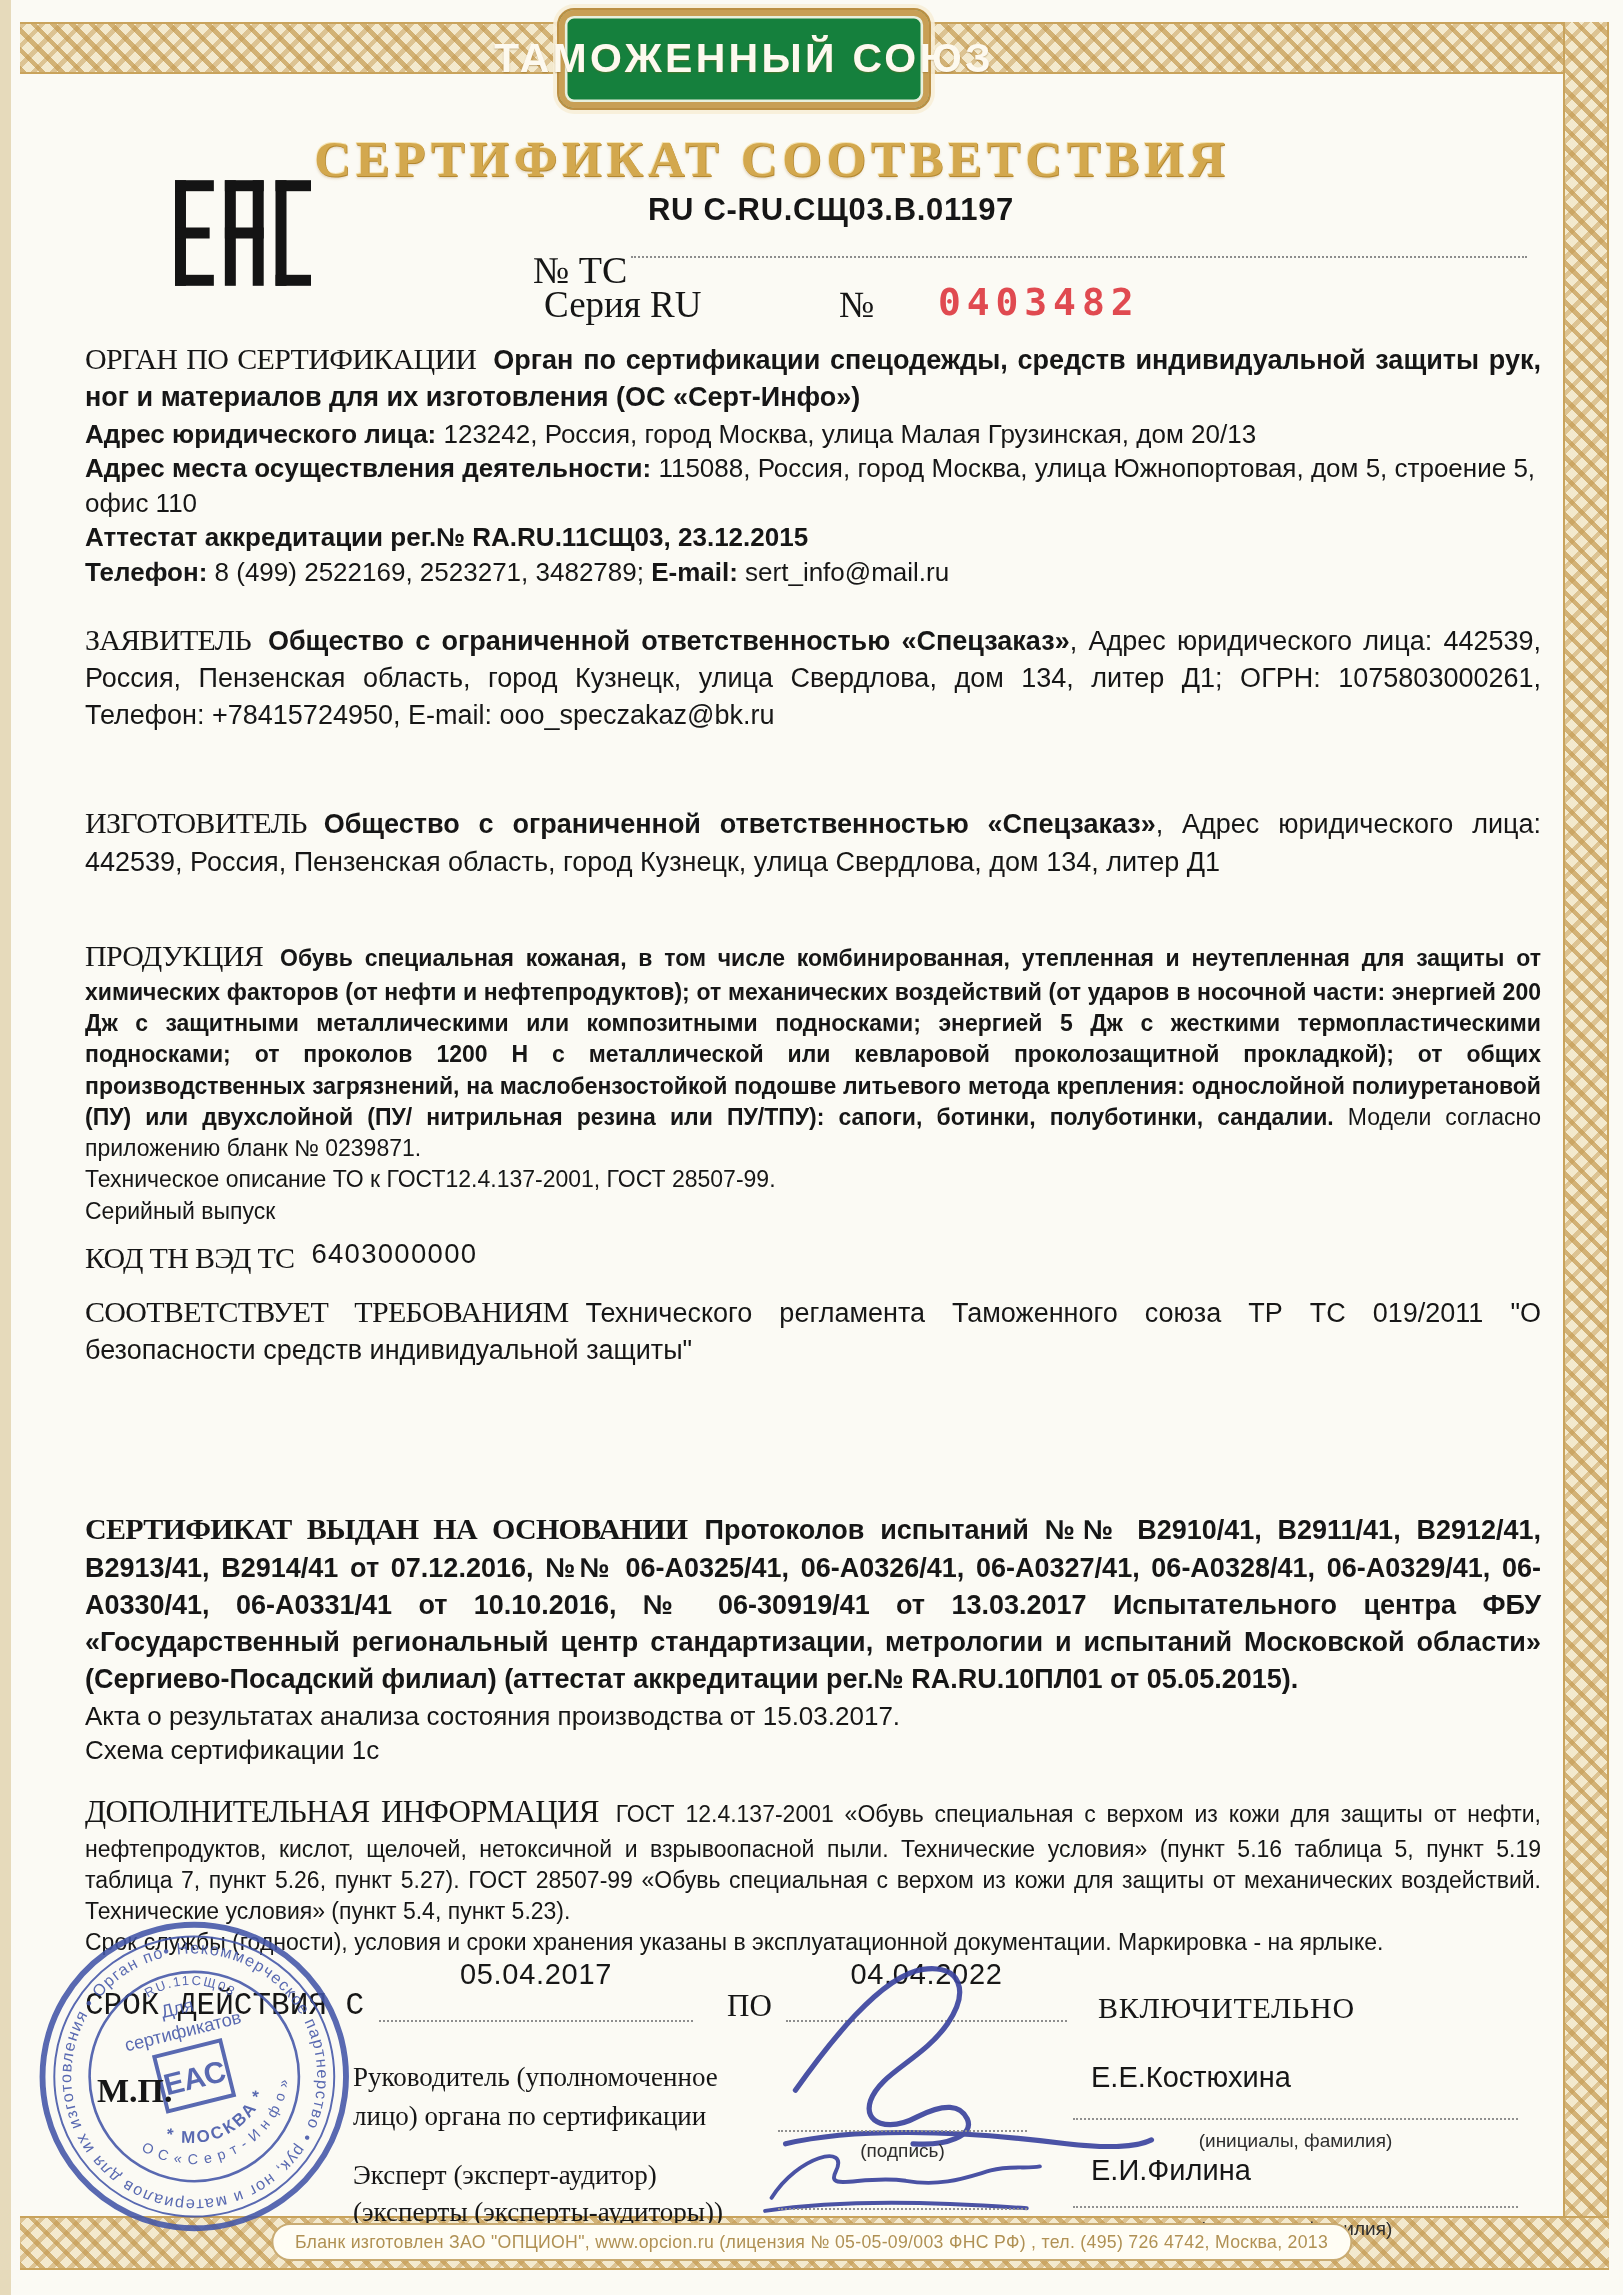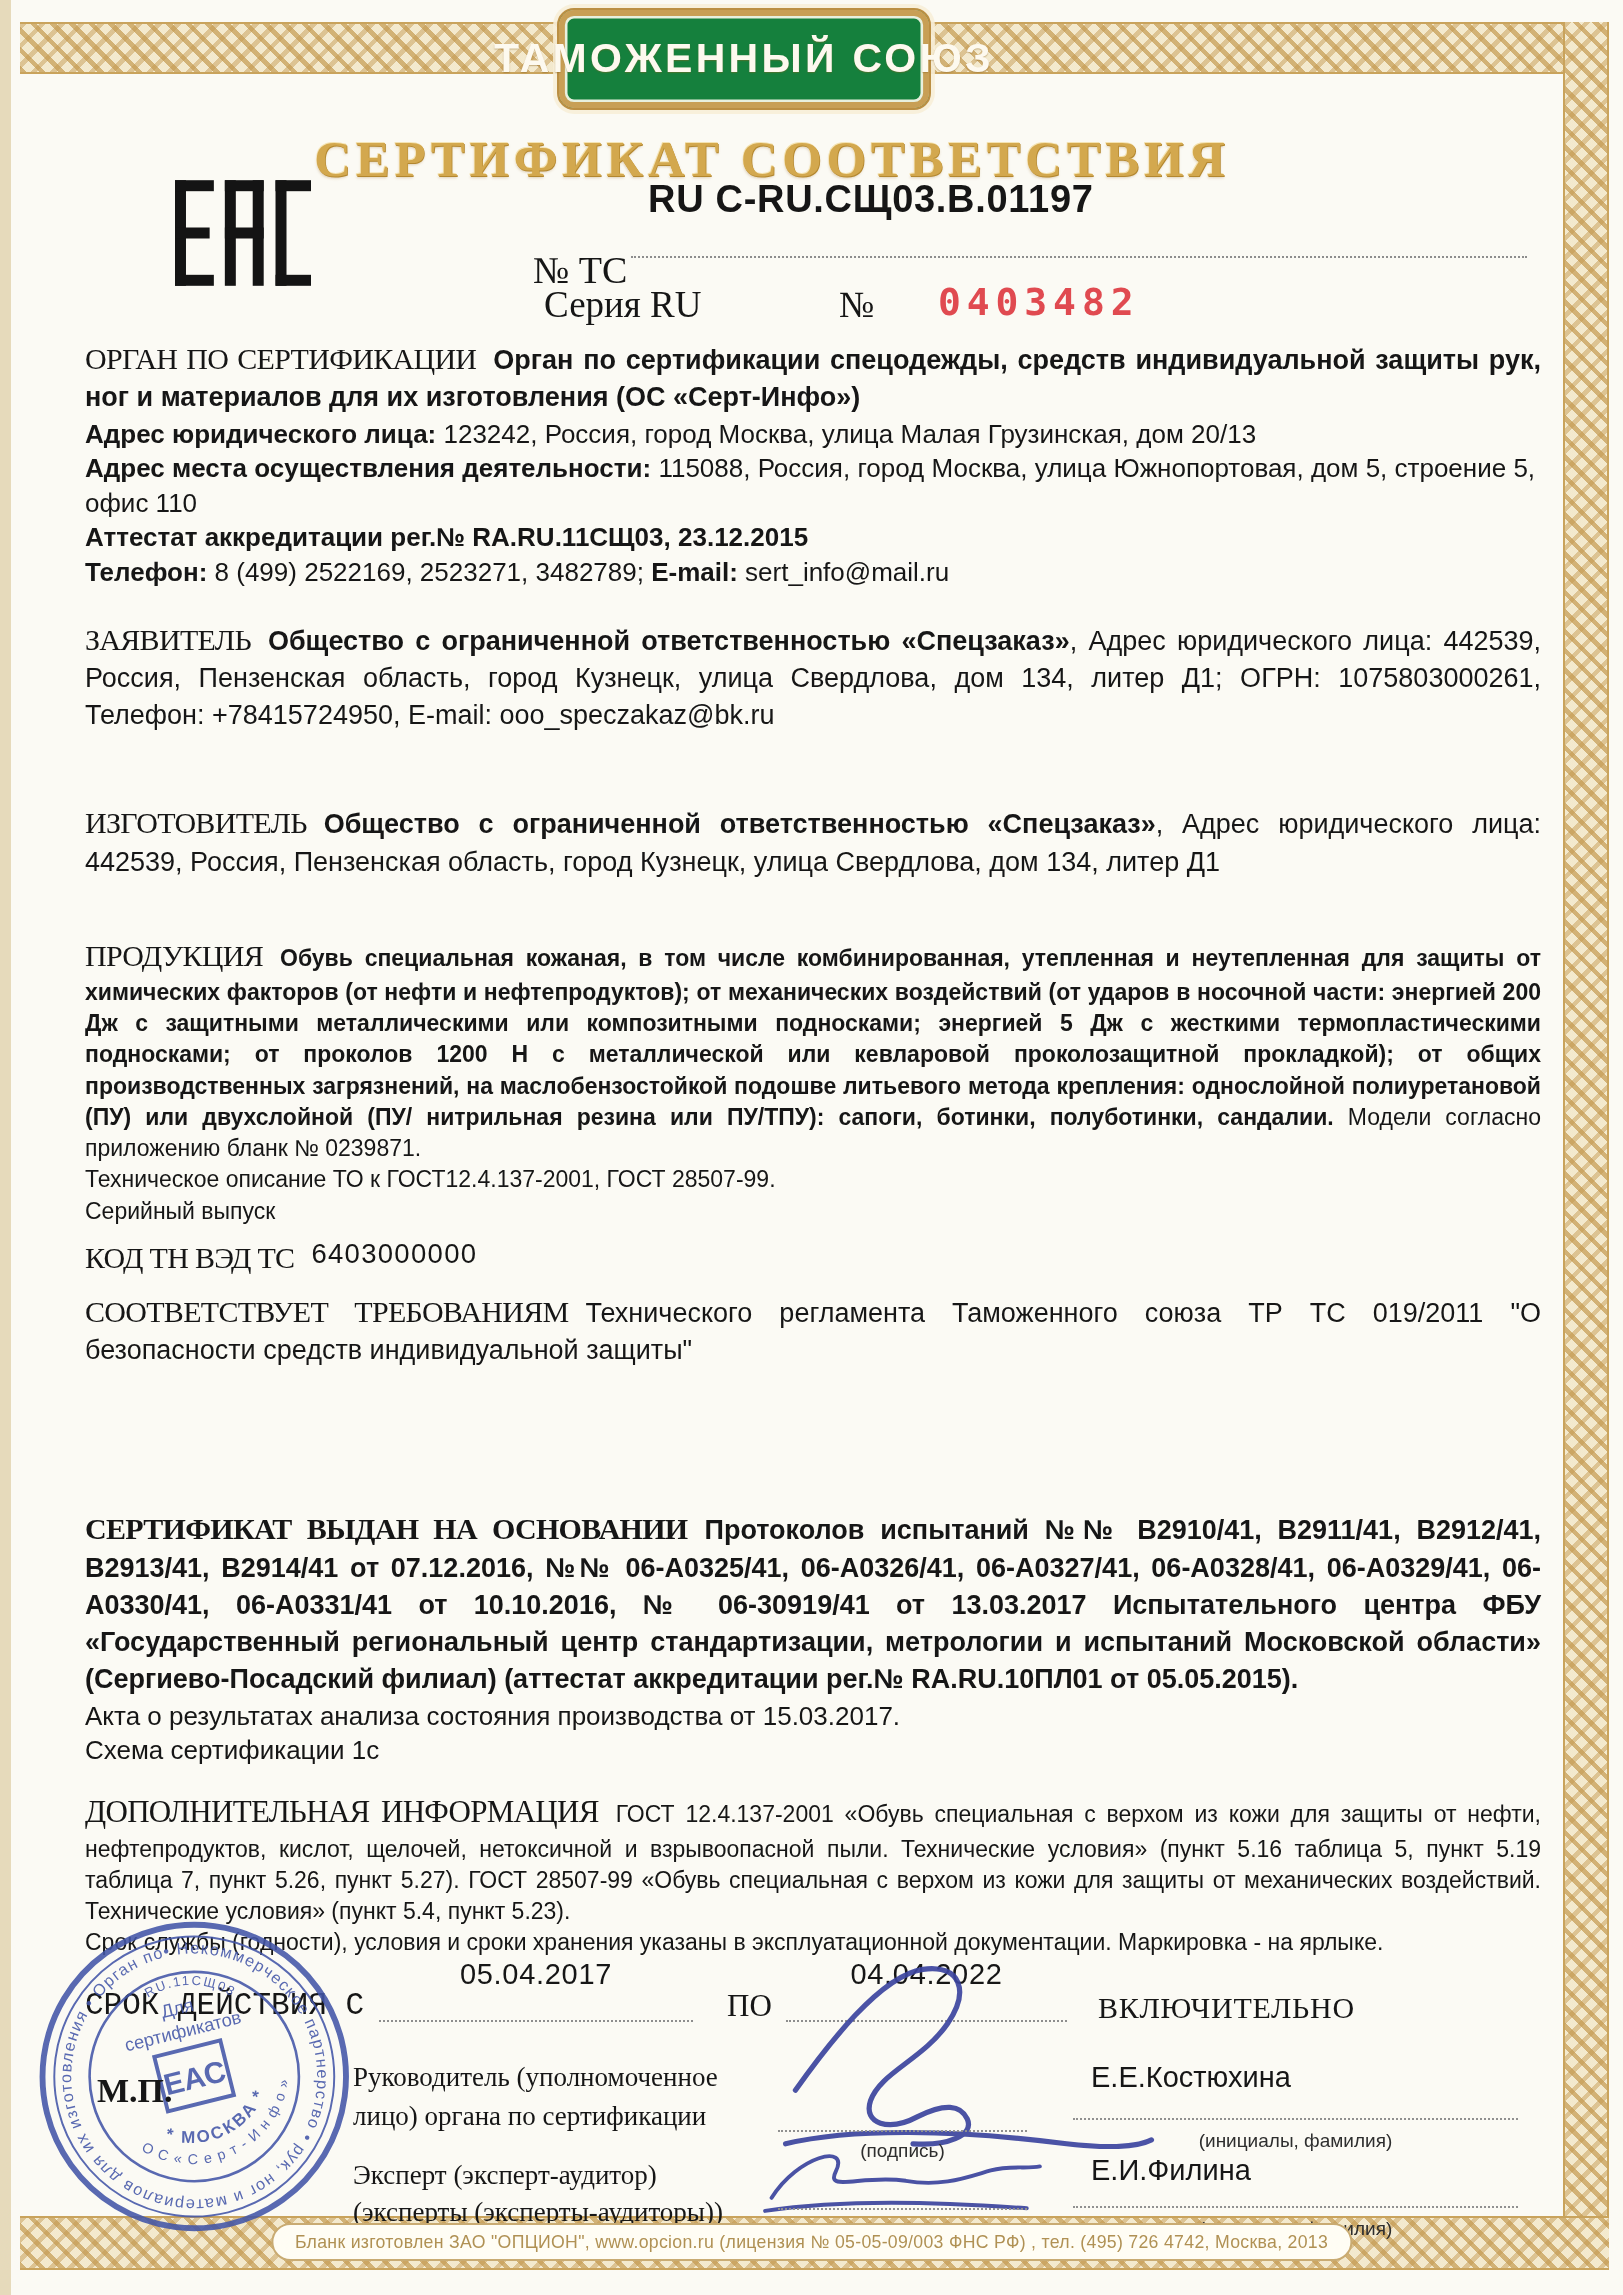--- a/index.html
+++ b/index.html
@@ -41,21 +41,21 @@
   }
   
   .cert-title{
     position:absolute;left:0;right:79px;top:130px;text-align:center;
     font-family:"Liberation Serif", serif;font-weight:bold;
     font-size:51px;letter-spacing:4.6px;color:#d3a84e;white-space:nowrap;
     text-shadow:0.7px 0.7px 0 #b3872f, -0.7px -0.7px 0 #f4e3b2, 0 2px 2.6px rgba(160,110,40,.3);
   }
   .eac{position:absolute;left:175px;top:178px;}
   .num-label{position:absolute;left:533px;top:204px;font-family:"Liberation Serif", serif;font-size:38px;margin-top:44px;}
-  .num-value{position:absolute;left:648px;top:178px;font-size:38px;font-weight:bold;letter-spacing:0.7px;}
+  .num-value{position:absolute;left:648px;top:192px;font-size:31px;font-weight:bold;letter-spacing:0.7px;}
   .num-line{position:absolute;left:631px;top:256px;width:896px;border-bottom:2px dotted #8d8d8d;}
   .series-label{position:absolute;left:544px;top:283px;font-family:"Liberation Serif", serif;font-size:37px;}
   .series-no{position:absolute;left:839px;top:283px;font-family:"Liberation Serif", serif;font-size:37px;}
   .series-value{
     position:absolute;left:938px;top:280px;
     font-family:"DejaVu Sans Mono", monospace;font-weight:bold;
     font-size:38px;letter-spacing:5.9px;color:#e04a50;
   }
   
   .content{position:absolute;left:85px;top:338px;width:1456px;}

